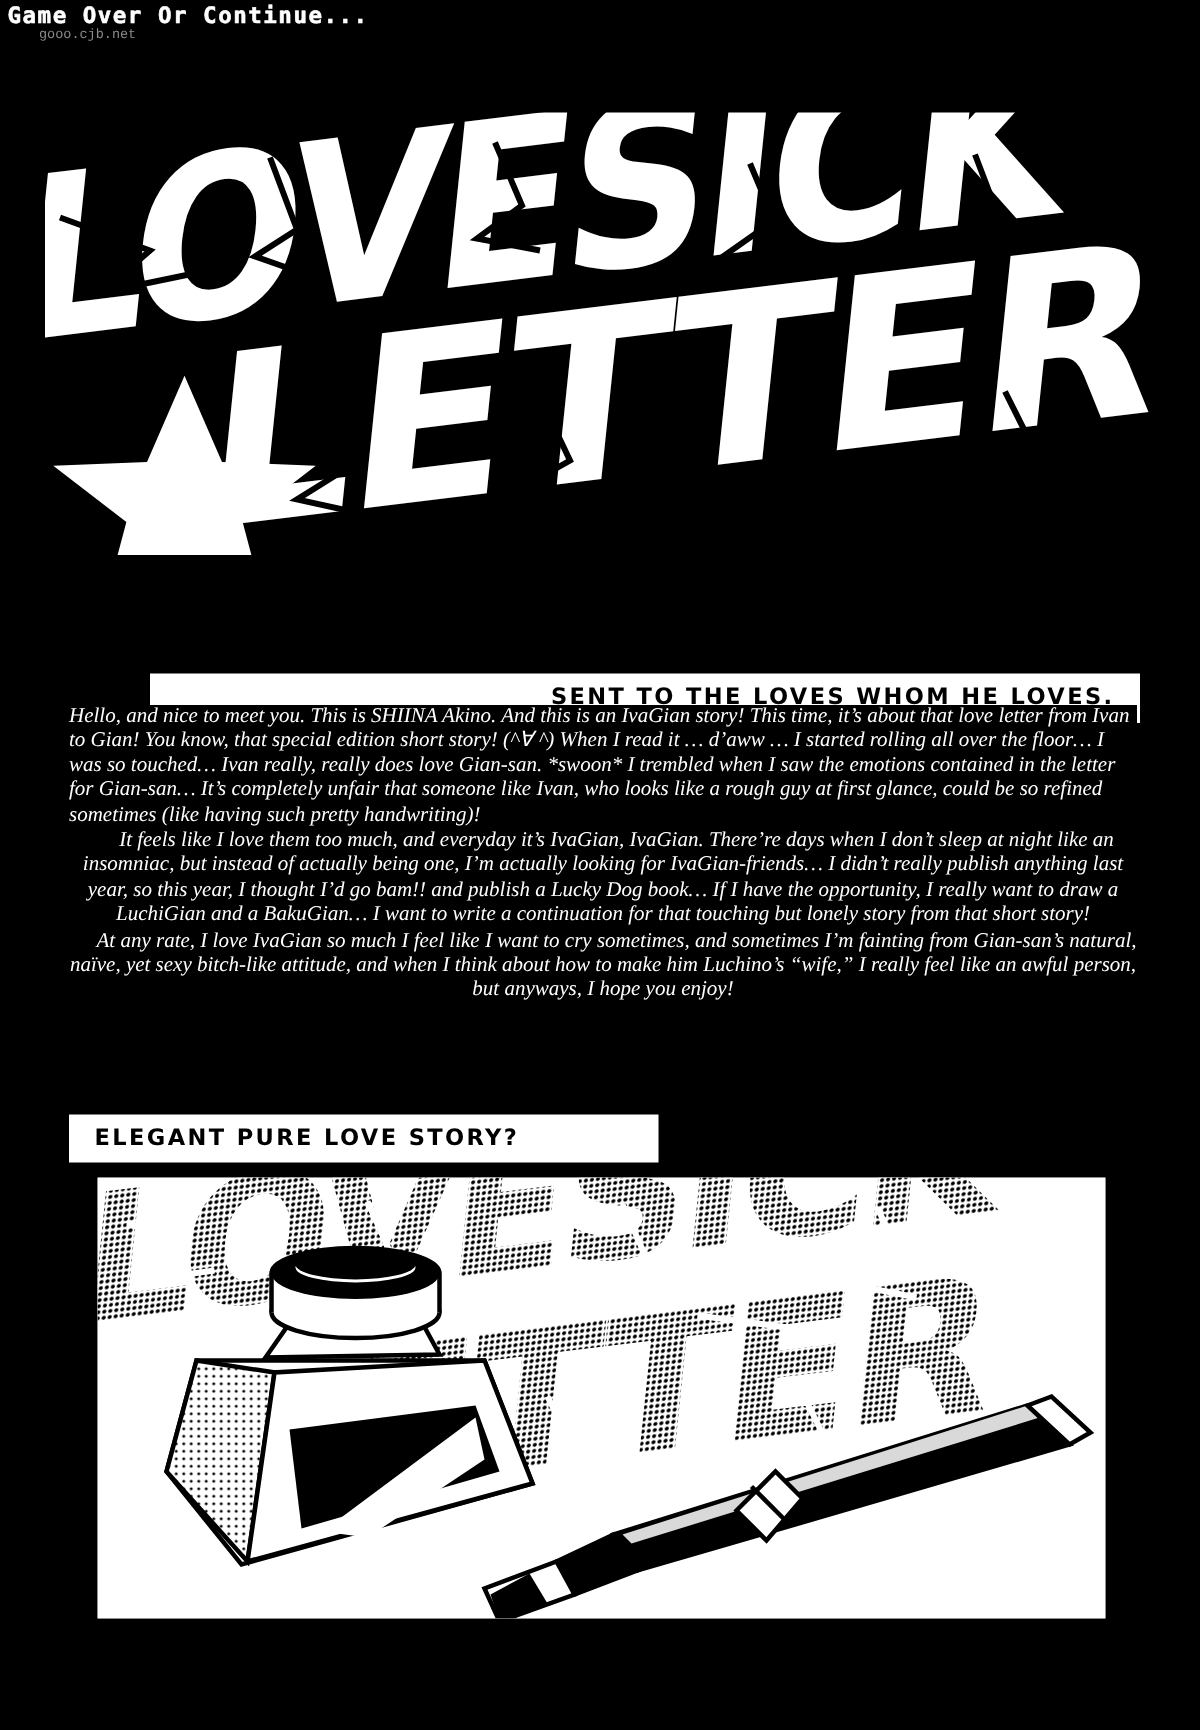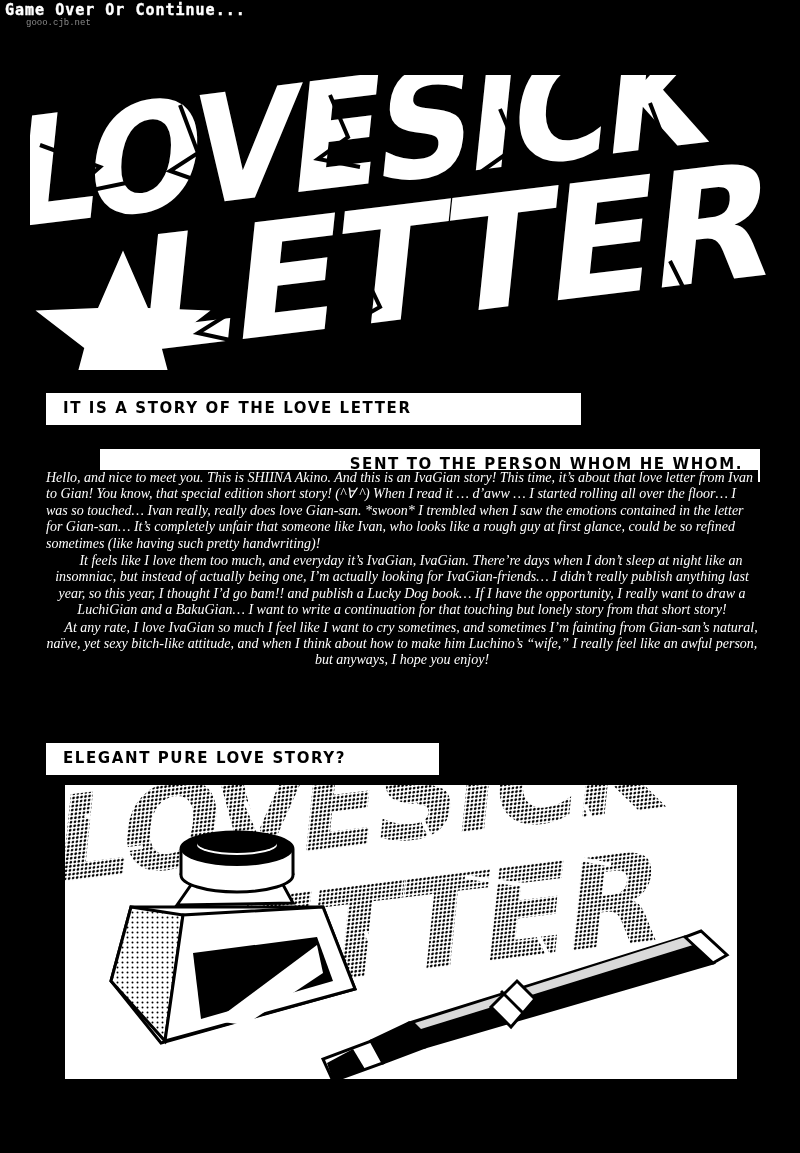--- a/index.html
+++ b/index.html
@@ -224,26 +224,23 @@
         <path d="M330,190 L350,232 L318,250 L360,262"></path>
         <path d="M500,188 L518,228 L488,248 L530,258"></path>
         <path d="M640,186 L660,226 L628,246 L672,256"></path>
         <path d="M250,262 L300,270"></path>
         <path d="M420,258 L470,268"></path>
         <path d="M590,256 L640,266"></path>
       </g>
     </svg>
   </div>
 
-  <div class="banner1">
-    <div class="txt">IT IS A STORY OF THE LOVE LETTER</div>
-  </div>
 
   <div class="banner2">
-    <div class="txt">SENT TO THE PERSON WHOM HE WHOM.</div>
+    <div class="txt">SENT TO THE LOVES WHOM HE LOVES.</div>
   </div>
 
   <div class="textpanel">
     <p>Hello, and nice to meet you. This is SHIINA Akino. And this is an IvaGian story! This time, it’s about that love letter from Ivan to Gian! You know, that special edition short story! (^∀ ^) When I read it … d’aww … I started rolling all over the floor… I was so touched… Ivan really, really does love Gian-san.  *swoon*  I trembled when I saw the emotions contained in the letter for Gian-san…  It’s completely unfair that someone like Ivan, who looks like a rough guy at first glance, could be so refined sometimes (like having such pretty handwriting)!</p>
     <p class="indent">It feels like I love them too much, and everyday it’s IvaGian, IvaGian. There’re days when I don’t sleep at night like an insomniac, but instead of actually being one, I’m actually looking for IvaGian-friends… I didn’t really publish anything last year, so this year, I thought I’d go bam!! and publish a Lucky Dog book… If I have the opportunity, I really want to draw a LuchiGian and a BakuGian… I want to write a continuation for that touching but lonely story from that short story!</p>
     <p class="indent">At any rate, I love IvaGian so much I feel like I want to cry sometimes, and sometimes I’m fainting from Gian-san’s natural, naïve, yet sexy bitch-like attitude, and when I think about how to make him Luchino’s “wife,” I really feel like an awful person, but anyways, I hope you enjoy!</p>
   </div>
 
   <div class="banner3">
     <div class="txt">ELEGANT PURE LOVE STORY?</div>

